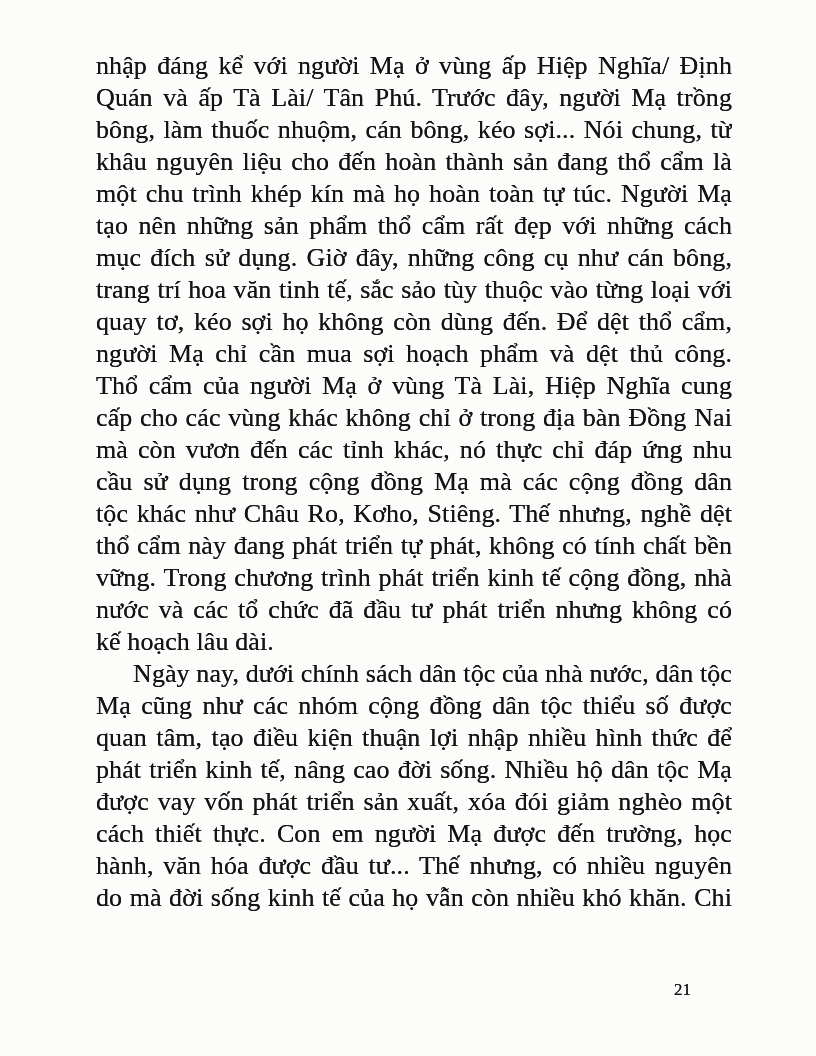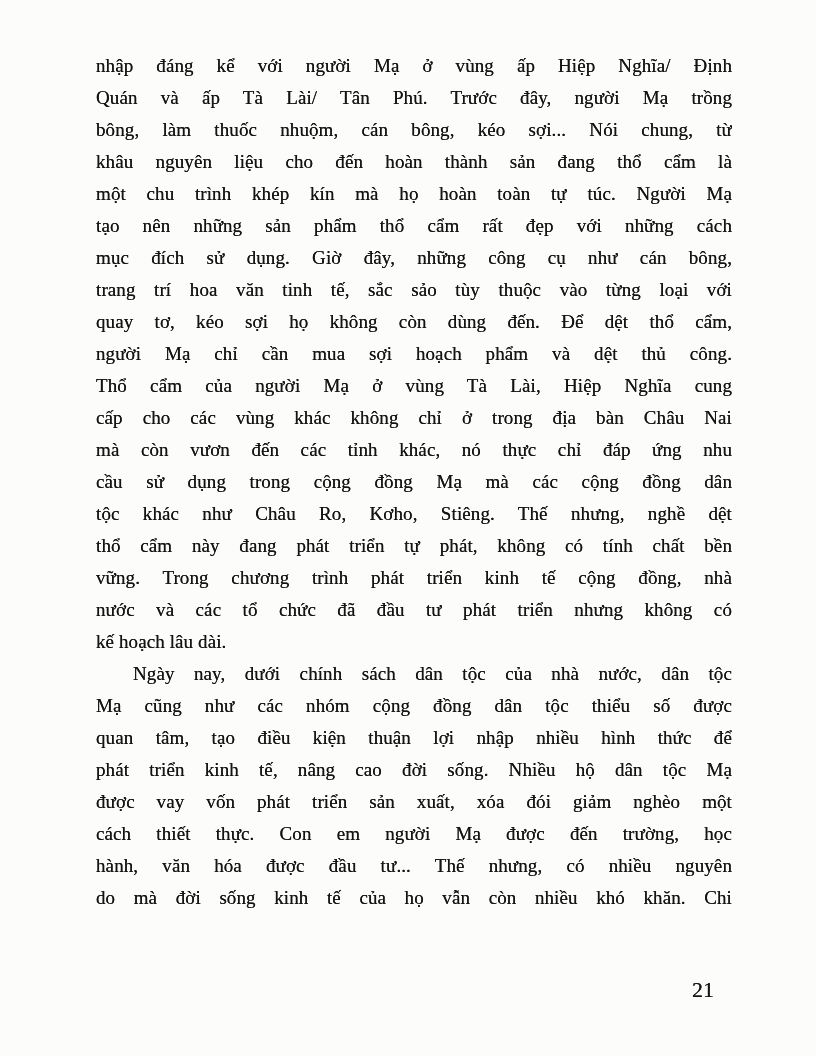--- a/index.html
+++ b/index.html
@@ -22,42 +22,42 @@
     top: 50px;
     width: 636px;
   }
   .paragraph {
     margin: 0;
   }
   .paragraph + .paragraph {
     margin-top: 0;
   }
   .line {
-    font-size: 19px;
+    font-size: 26px;
     line-height: 32px;
     height: 32px;
     white-space: normal;
     text-align: justify;
     text-align-last: justify;
     letter-spacing: 0.1px;
     text-shadow: 0 0 0.6px rgba(10,10,10,0.85);
     overflow: hidden;
   }
   .line.no-just {
     text-align: left;
     text-align-last: left;
   }
   .line.indent {
     text-indent: 37px;
   }
   .page-number {
     position: absolute;
-    left: 692px;
+    left: 674px;
     top: 974px;
-    font-size: 22px;
+    font-size: 17px;
     line-height: 32px;
     text-shadow: 0 0 0.6px rgba(10,10,10,0.85);
     font-family: Liberation Serif, serif;
   }
 </style>
 </head>
 <body>
 
 <div class="page">
   <div class="text-block">
@@ -66,21 +66,21 @@
         <div class="line">Quán và ấp Tà Lài/ Tân Phú. Trước đây, người Mạ trồng</div>
         <div class="line">bông, làm thuốc nhuộm, cán bông, kéo sợi... Nói chung, từ</div>
         <div class="line">khâu nguyên liệu cho đến hoàn thành sản đang thổ cẩm là</div>
         <div class="line">một chu trình khép kín mà họ hoàn toàn tự túc. Người Mạ</div>
         <div class="line">tạo nên những sản phẩm thổ cẩm rất đẹp với những cách</div>
         <div class="line">mục đích sử dụng. Giờ đây, những công cụ như cán bông,</div>
         <div class="line">trang trí hoa văn tinh tế, sắc sảo tùy thuộc vào từng loại với</div>
         <div class="line">quay tơ, kéo sợi họ không còn dùng đến. Để dệt thổ cẩm,</div>
         <div class="line">người Mạ chỉ cần mua sợi hoạch phẩm và dệt thủ công.</div>
         <div class="line">Thổ cẩm của người Mạ ở vùng Tà Lài, Hiệp Nghĩa cung</div>
-        <div class="line">cấp cho các vùng khác không chỉ ở trong địa bàn Châu Nai</div>
+        <div class="line">cấp cho các vùng khác không chỉ ở trong địa bàn Đồng Nai</div>
         <div class="line">mà còn vươn đến các tỉnh khác, nó thực chỉ đáp ứng nhu</div>
         <div class="line">cầu sử dụng trong cộng đồng Mạ mà các cộng đồng dân</div>
         <div class="line">tộc khác như Châu Ro, Kơho, Stiêng. Thế nhưng,  nghề dệt</div>
         <div class="line">thổ cẩm này đang phát triển tự phát, không có tính chất bền</div>
         <div class="line">vững. Trong chương trình phát triển kinh tế cộng đồng, nhà</div>
         <div class="line">nước và các tổ chức đã đầu tư phát triển nhưng không có</div>
         <div class="line no-just">kế hoạch lâu dài.</div>
       </div>
       <div class="paragraph">
         <div class="line indent">Ngày nay, dưới chính sách dân tộc của nhà nước, dân tộc</div>

